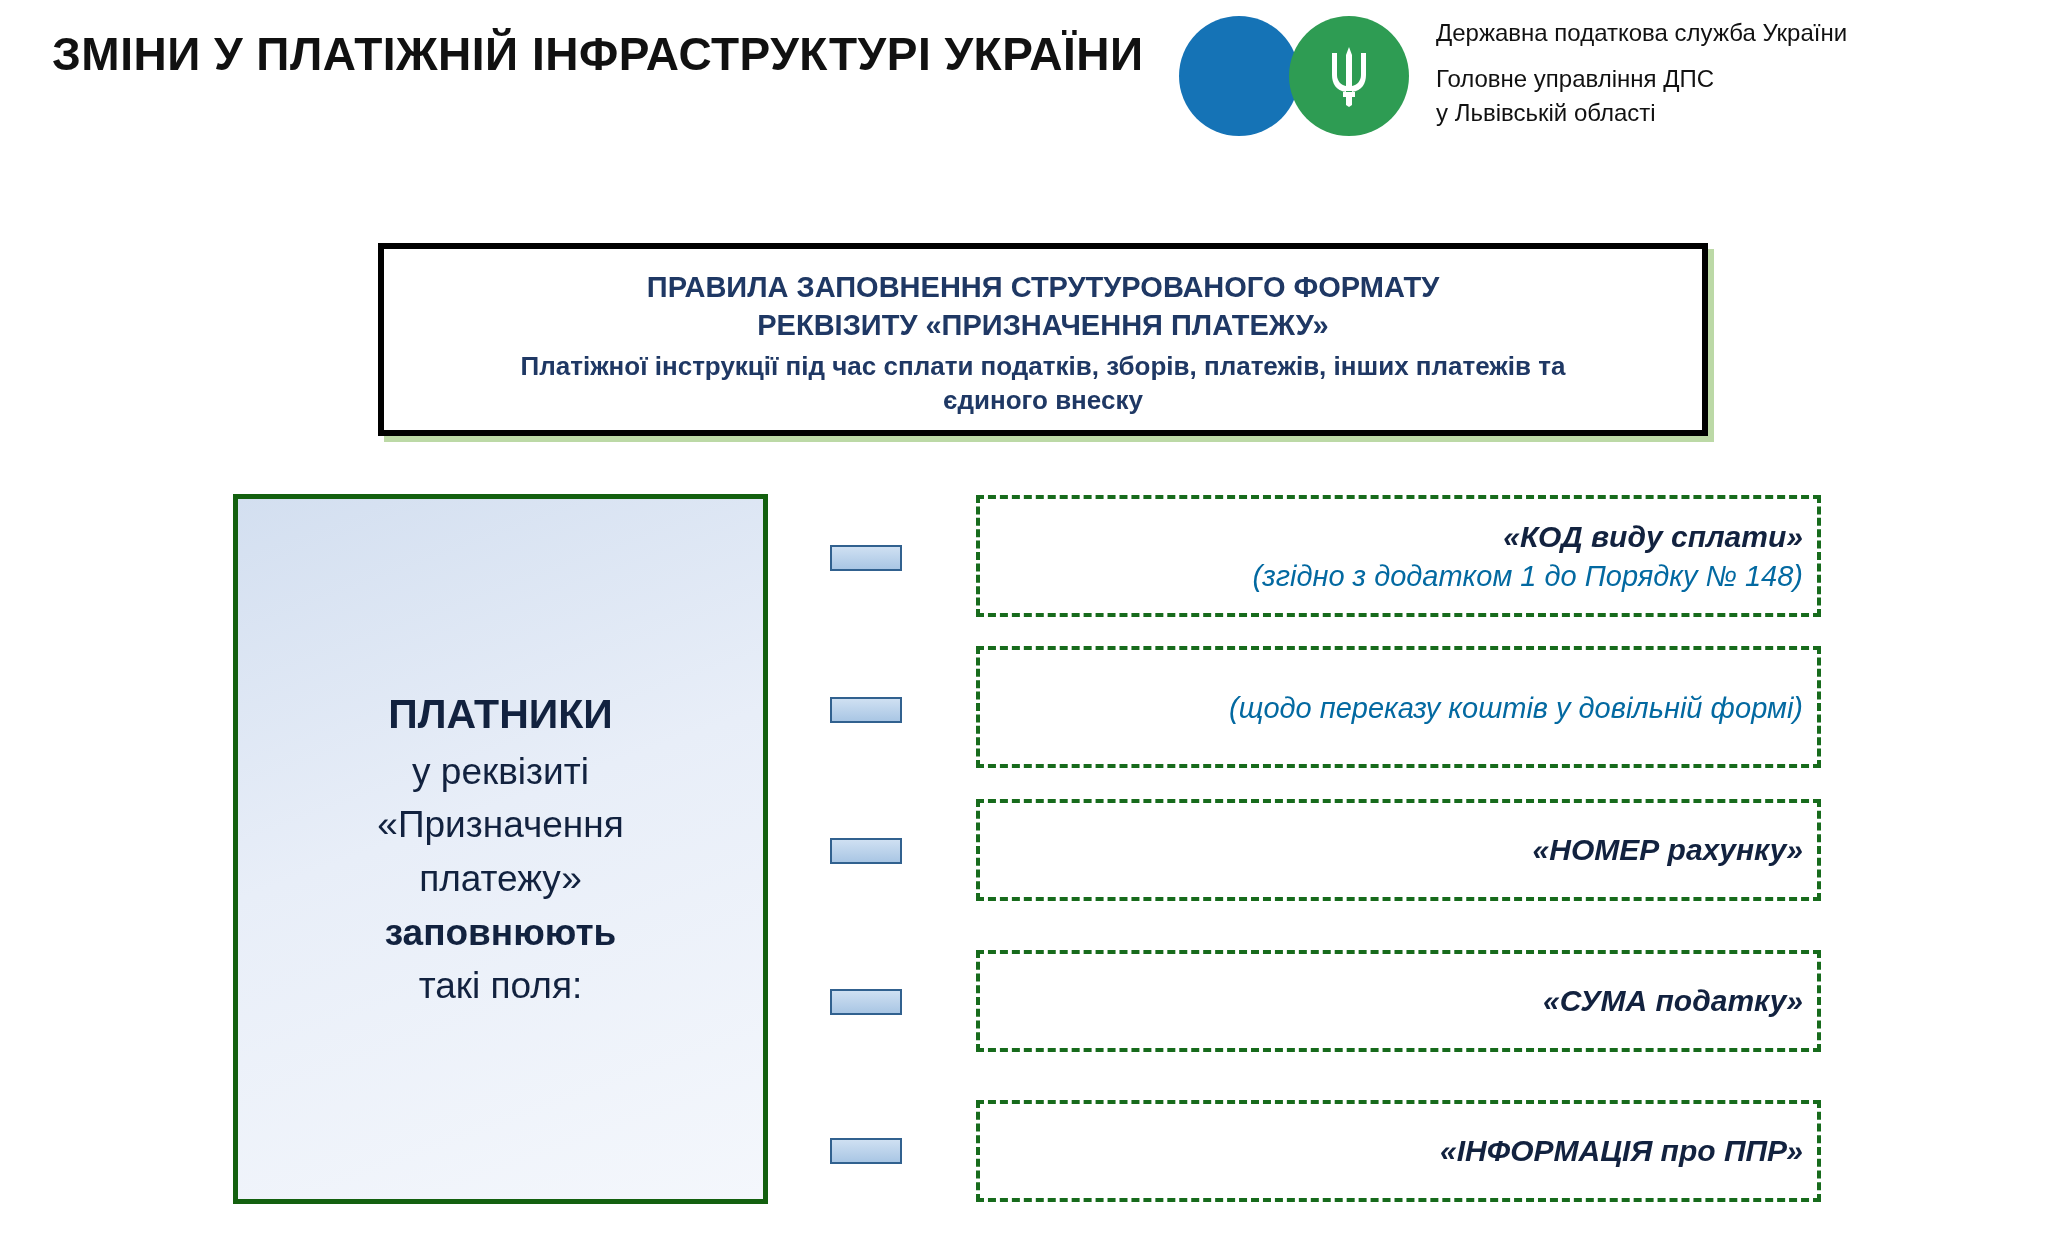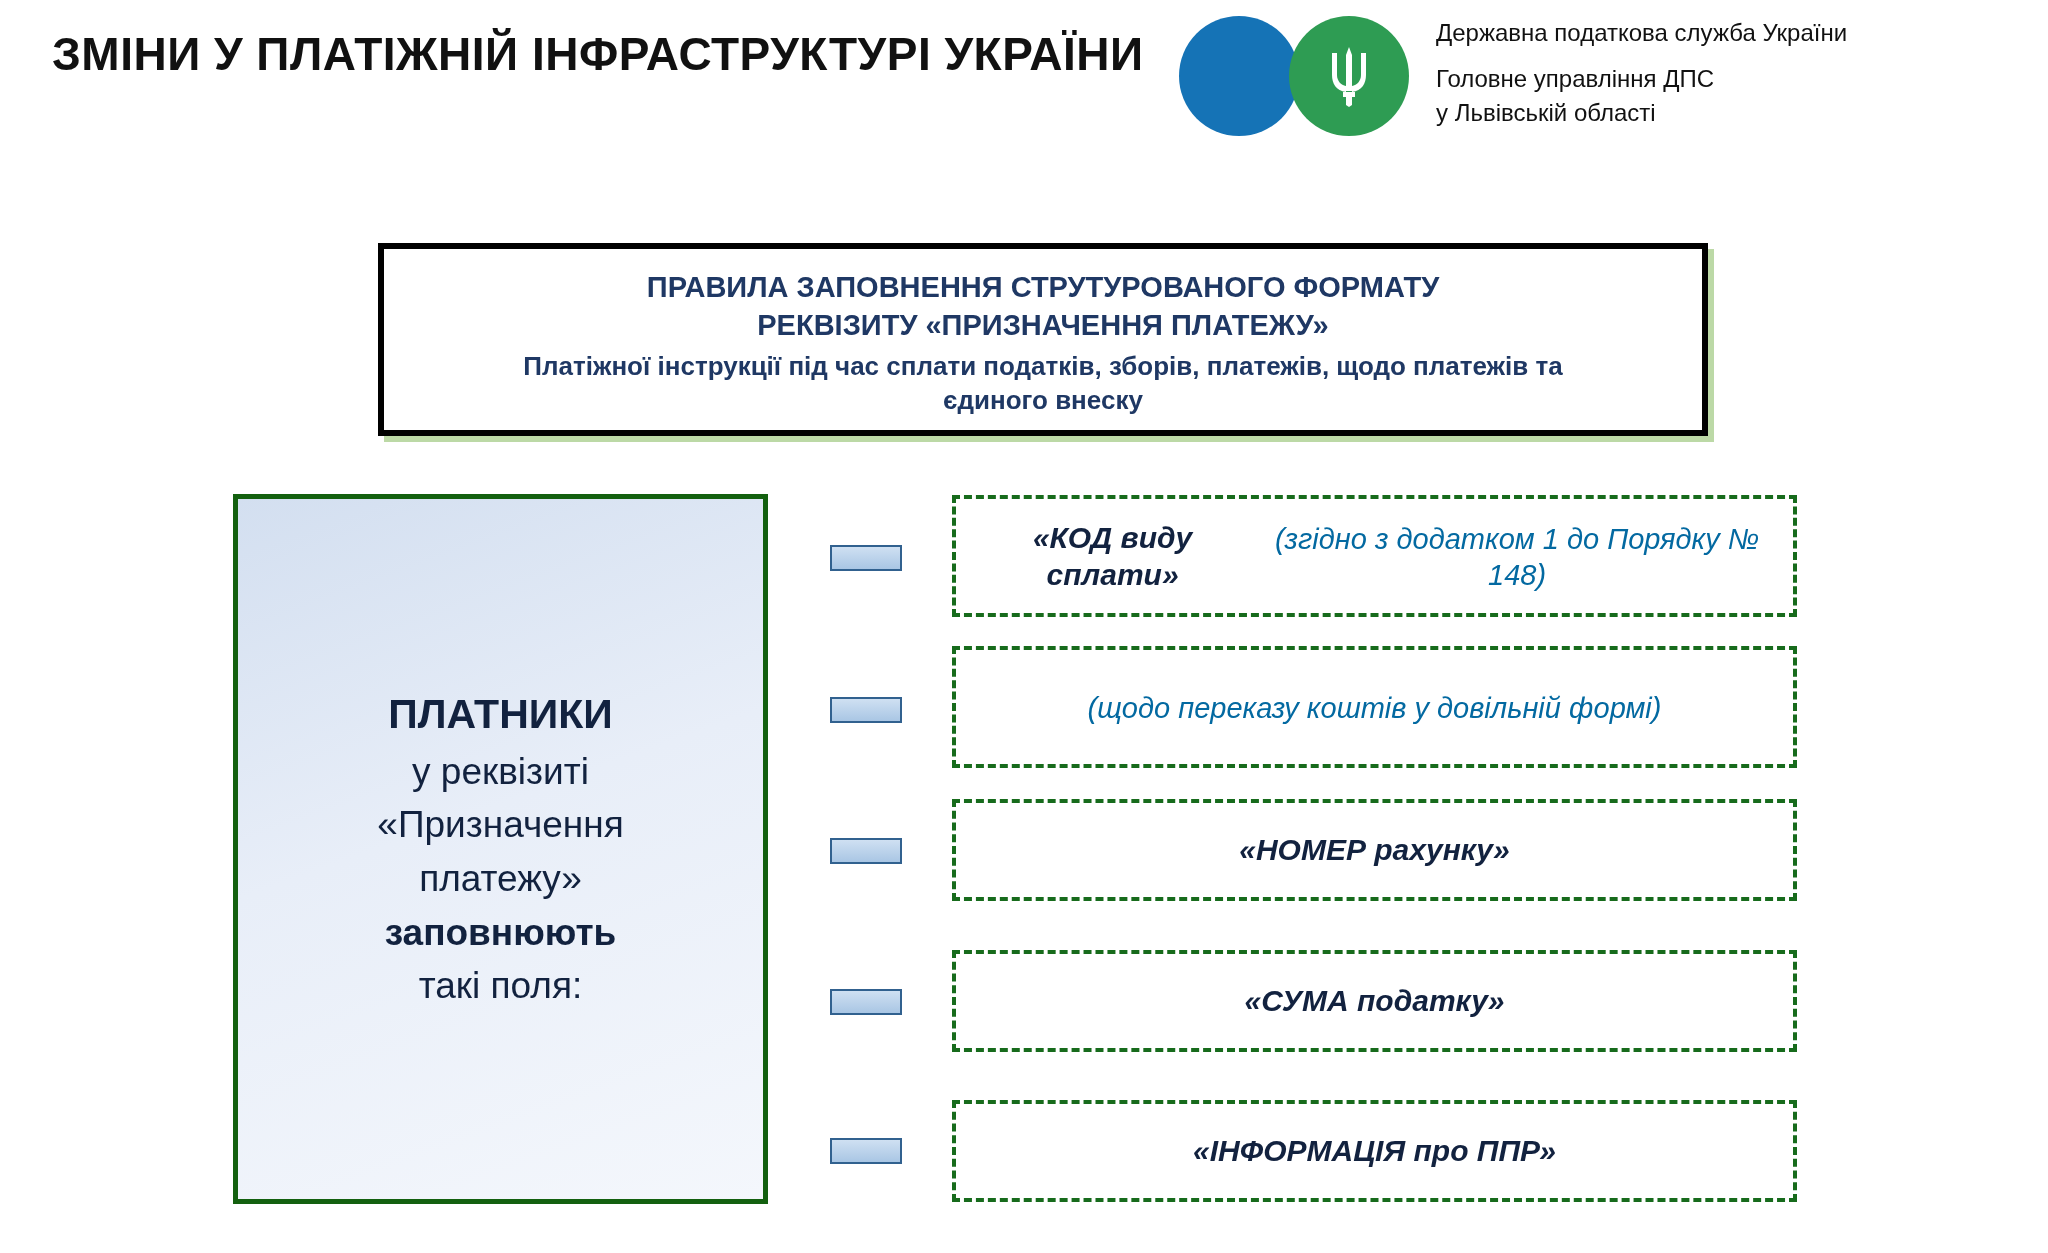--- a/index.html
+++ b/index.html
@@ -136,28 +136,28 @@
   .connector {
     position: absolute;
     width: 72px;
     height: 26px;
     box-sizing: border-box;
     border: 2px solid #31618f;
     background: linear-gradient(180deg, #cfe0f2 0%, #a9c6e4 100%);
   }
   .field-box {
     position: absolute;
-    left: 952px;
+    left: 976px;
     width: 845px;
     box-sizing: border-box;
     border: 4px dashed #176b1c;
     background: #ffffff;
     display: flex;
-    flex-direction: row;
-    align-items: center;
+    flex-direction: column;
+    align-items: flex-end;
     justify-content: center;
     text-align: center;
     padding: 6px 14px;
   }
   .field-box .fb-main {
     font-size: 30px;
     font-weight: bold;
     font-style: italic;
     color: #12223f;
     line-height: 1.25;
@@ -207,21 +207,21 @@
   <div id="org-lines">
     <span class="org-line" id="org-line-1">Державна податкова служба України</span>
     <span class="org-line" id="org-line-2">Головне управління ДПС</span>
     <span class="org-line" id="org-line-3">у Львівській області</span>
   </div>
 </div>
 
 <div id="rules-banner">
   <span class="rb-line" id="rb-line-1">ПРАВИЛА ЗАПОВНЕННЯ СТРУТУРОВАНОГО ФОРМАТУ</span>
   <span class="rb-line" id="rb-line-2">РЕКВІЗИТУ «ПРИЗНАЧЕННЯ ПЛАТЕЖУ»</span>
-  <span class="rb-line" id="rb-line-3">Платіжної інструкції під час сплати податків, зборів, платежів, щодо платежів та</span>
+  <span class="rb-line" id="rb-line-3">Платіжної інструкції під час сплати податків, зборів, платежів, інших платежів та</span>
   <span class="rb-line" id="rb-line-4">єдиного внеску</span>
 </div>
 
 <div id="payers-box">
   <div id="payers-text">
     <span class="pt-strong">ПЛАТНИКИ</span>
     <span class="pt-normal">у реквізиті</span>
     <span class="pt-normal">«Призначення</span>
     <span class="pt-normal">платежу»</span>
     <span class="pt-bold2">заповнюють</span>

